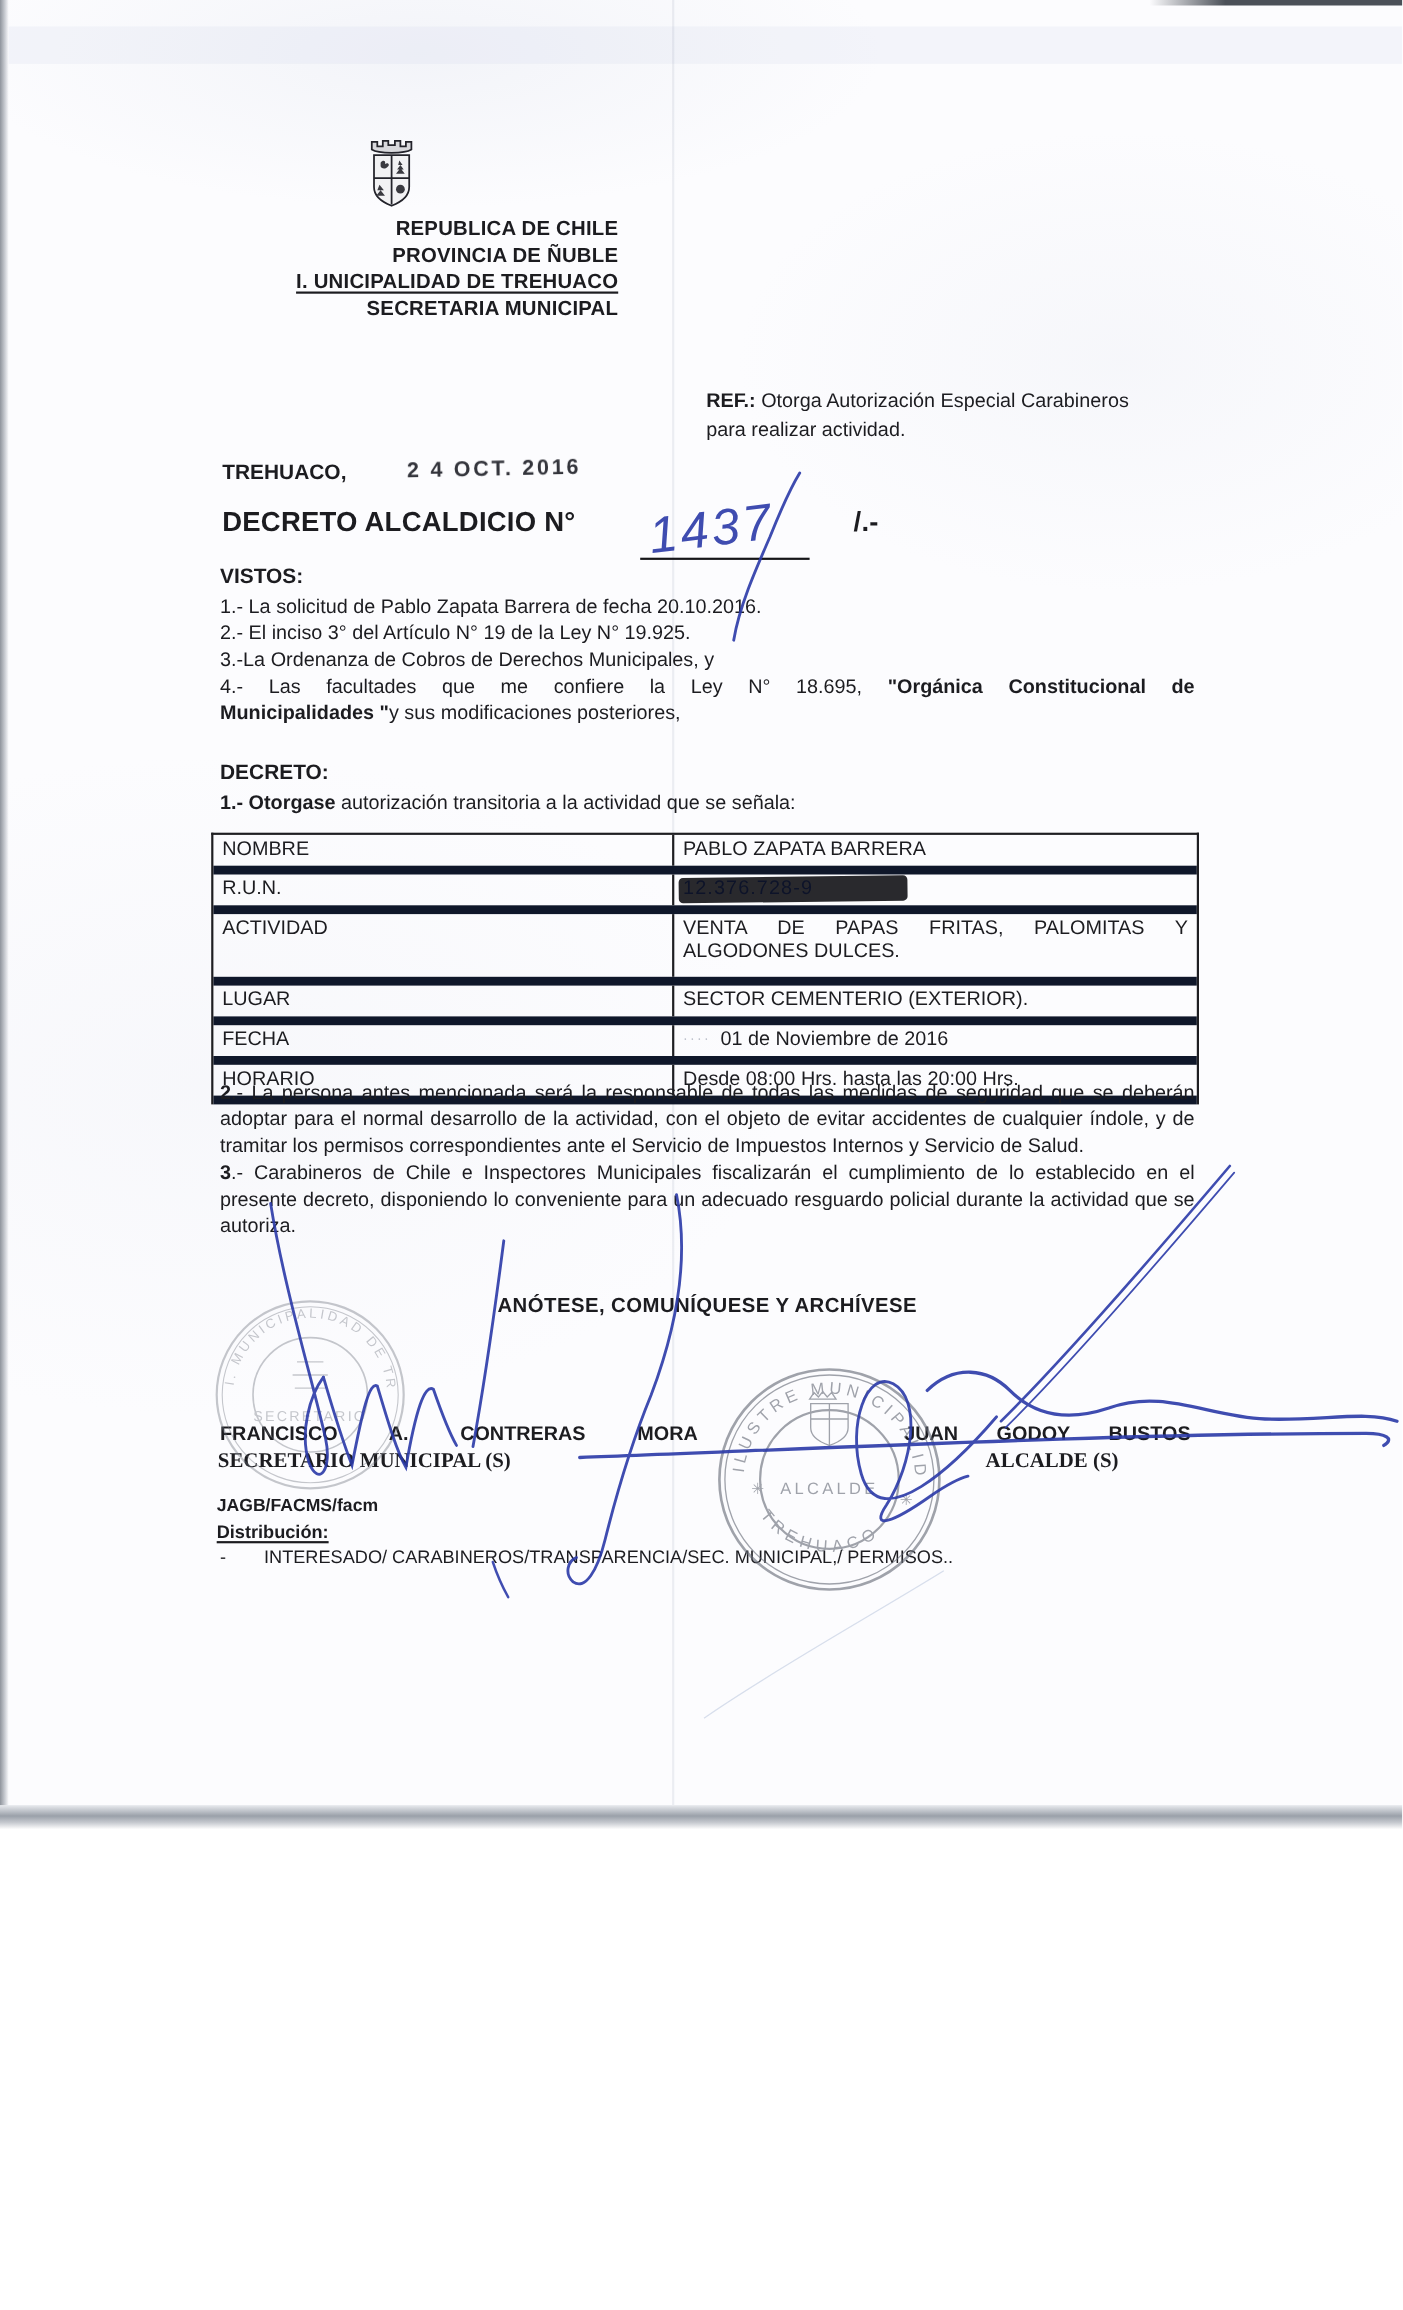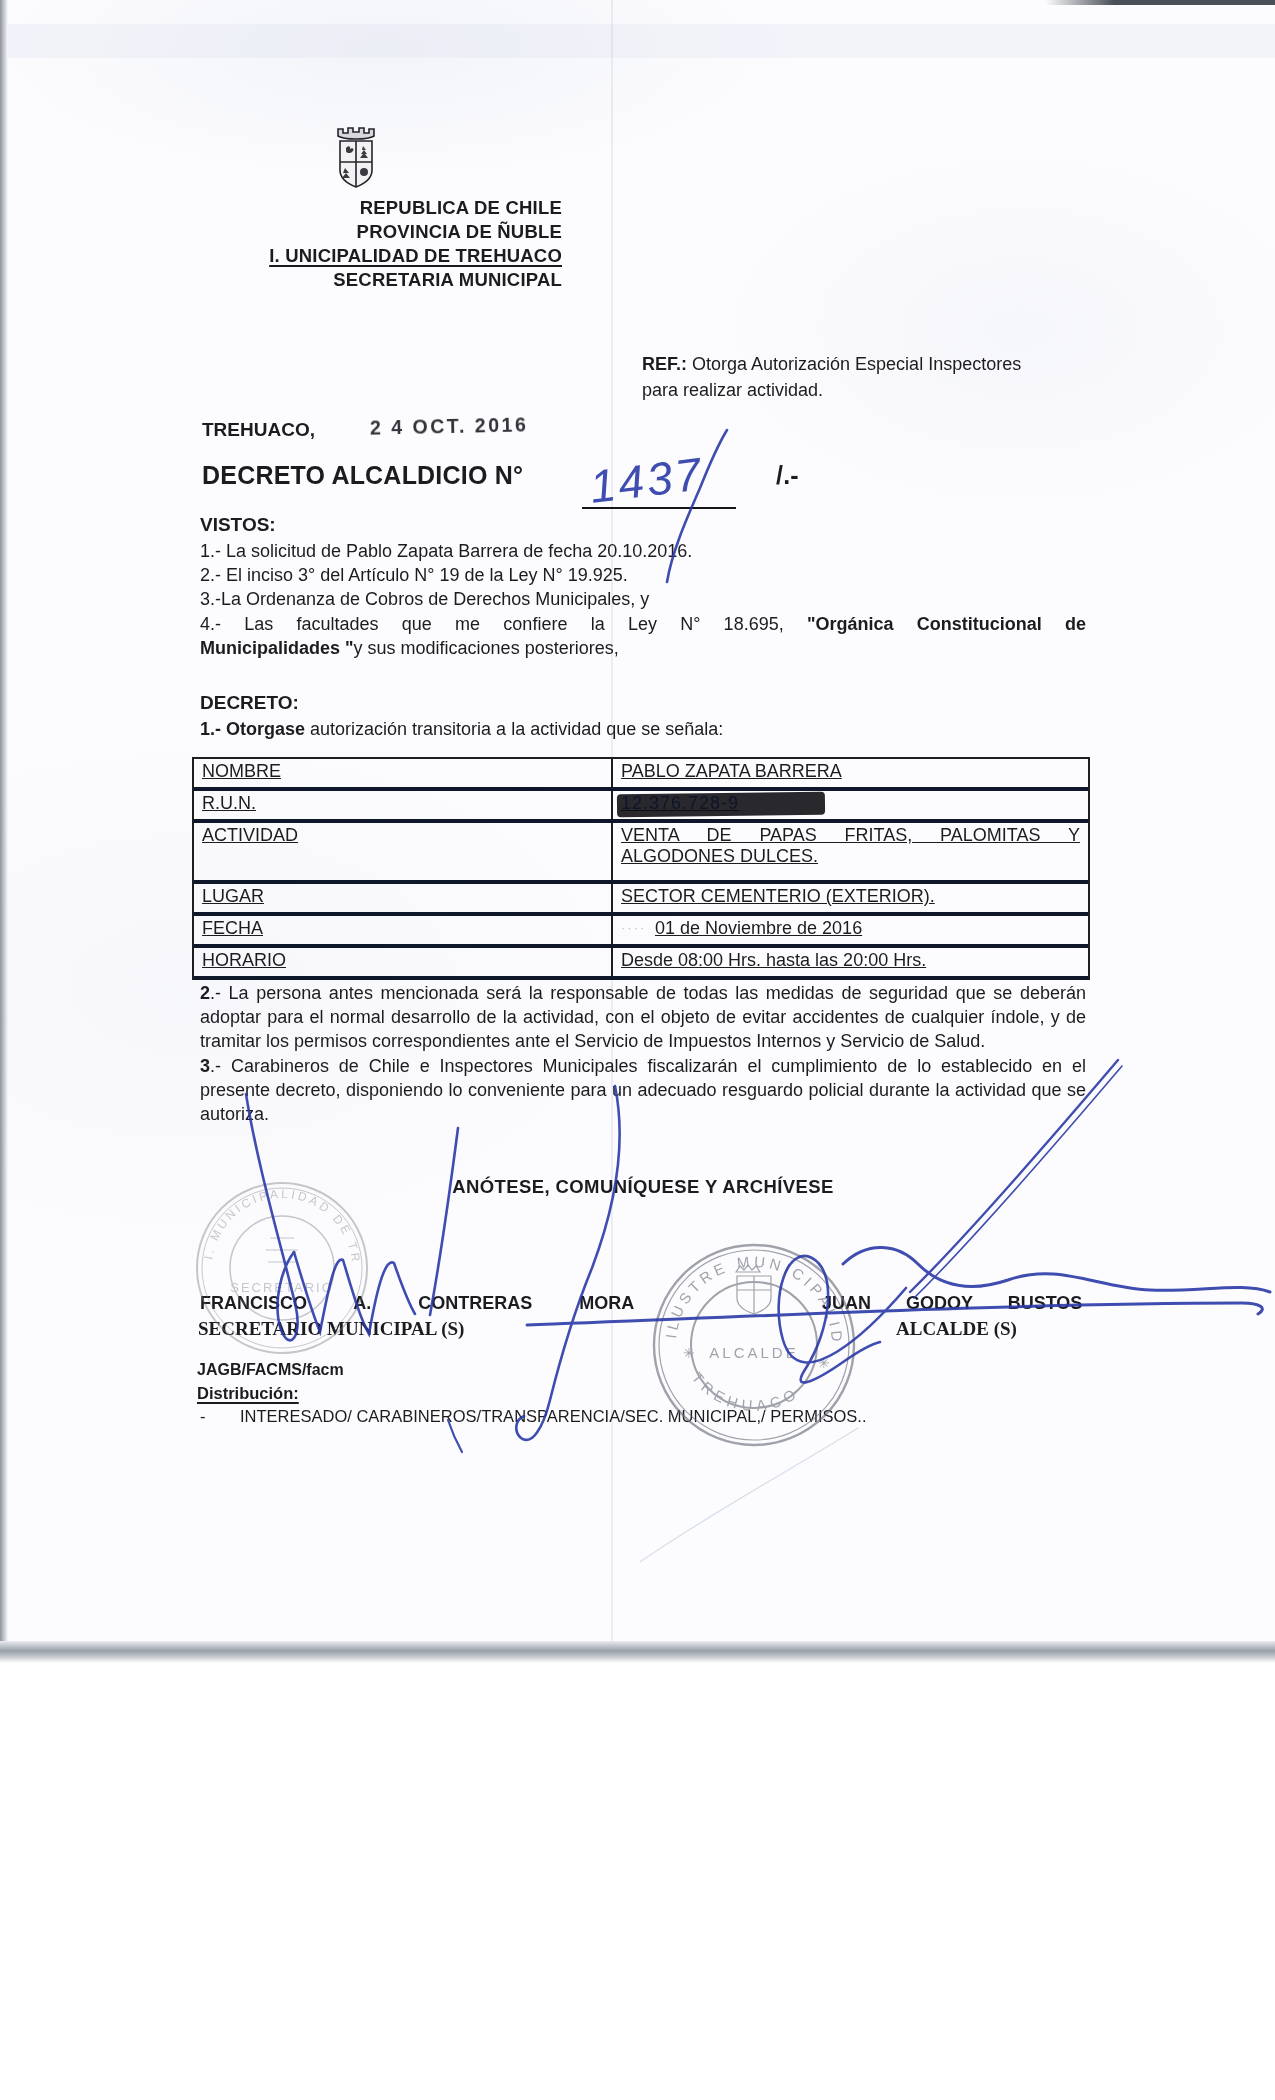--- a/index.html
+++ b/index.html
@@ -41,21 +41,21 @@
   .textcol{left:200px;width:886px;z-index:2;}
   .just{text-align:justify;}
   .jlast{text-align:justify;text-align-last:justify;}
   .vistos{top:514px;}
   .sechead{font-weight:bold;font-size:19px;margin:0 0 3px 0;}
   .bodytxt{font-size:18px;line-height:24.2px;margin:0;}
   .decreto{top:692px;}
 
   .ptable{position:absolute;left:192px;top:757px;width:894px;z-index:2;
           border:2px solid #1e1e22;border-bottom:none;font-size:18px;}
-  .t-row{display:flex;border-bottom:4px solid #0f172a;text-decoration:underline;}
+  .t-row{display:flex;border-bottom:8px solid #0f172a;}
   .t-label{width:419px;border-right:2px solid #1e1e22;padding:2px 6px 0 8px;box-sizing:border-box;}
   .t-value{flex:1;padding:2px 8px 0 8px;box-sizing:border-box;position:relative;}
   .h28{height:28px;} .h57{height:57px;}
   .run-digits{position:relative;z-index:1;color:#1d4ed8;letter-spacing:1px;}
   .redaction{position:absolute;left:4px;top:2px;width:208px;height:23px;background:#0b0b10;
              border-radius:4px;transform:rotate(-.7deg);opacity:.88;z-index:2;}
   .fecha-artifact{display:inline-block;width:34px;color:#b9bdc8;font-size:13px;letter-spacing:2px;vertical-align:2px;}
 
   .bodyblock{top:981px;}
   .bodyblock p{margin:0 0 0 0;}
@@ -99,21 +99,21 @@
         <circle cx="34" cy="48" r="4" fill="#3a3a40" stroke="none"></circle>
       </g>
     </svg>
     <div class="hline">REPUBLICA DE CHILE</div>
     <div class="hline">PROVINCIA DE ÑUBLE</div>
     <div class="hline underlined">I. UNICIPALIDAD DE TREHUACO</div>
     <div class="hline">SECRETARIA MUNICIPAL</div>
   </div>
 
   <div class="abs ref-block">
-    <div><b>REF.:</b><span> Otorga Autorización Especial Inspectores</span></div>
+    <div><b>REF.:</b><span> Otorga Autorización Especial Carabineros</span></div>
     <div>para realizar actividad.</div>
   </div>
 
   <div class="abs dateline">
     <span class="city">TREHUACO,</span>
     <span class="stamp-date">2 4 OCT. 2016</span>
   </div>
 
   <div class="abs title-line">
     <span>DECRETO ALCALDICIO N°</span>

